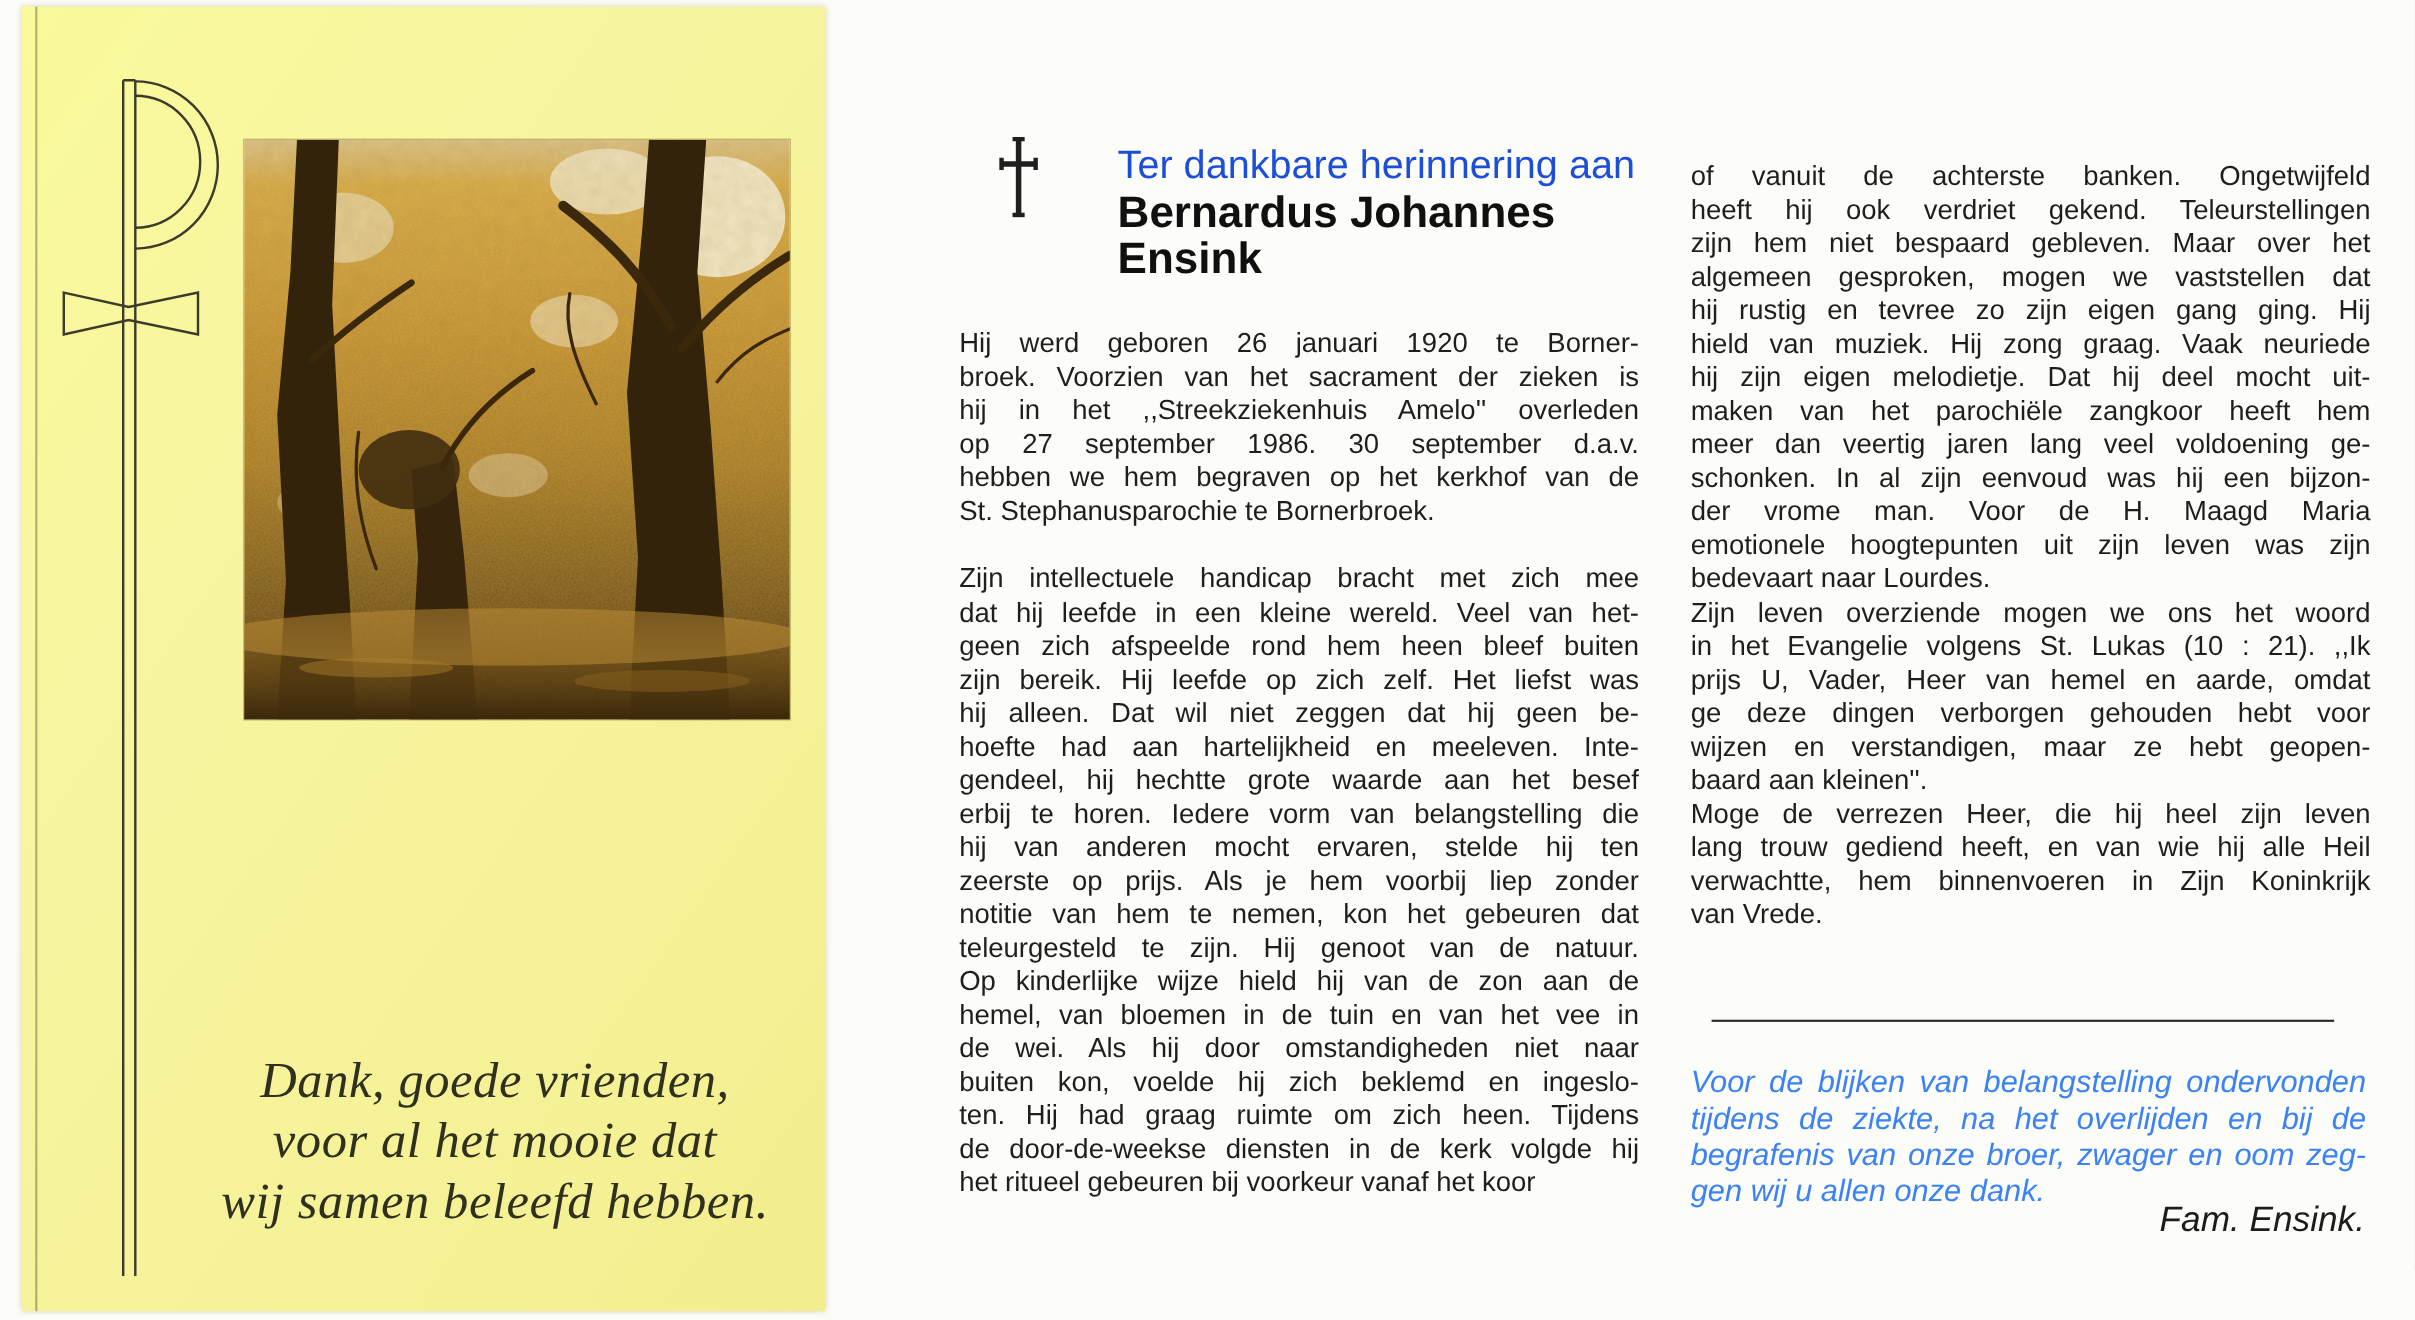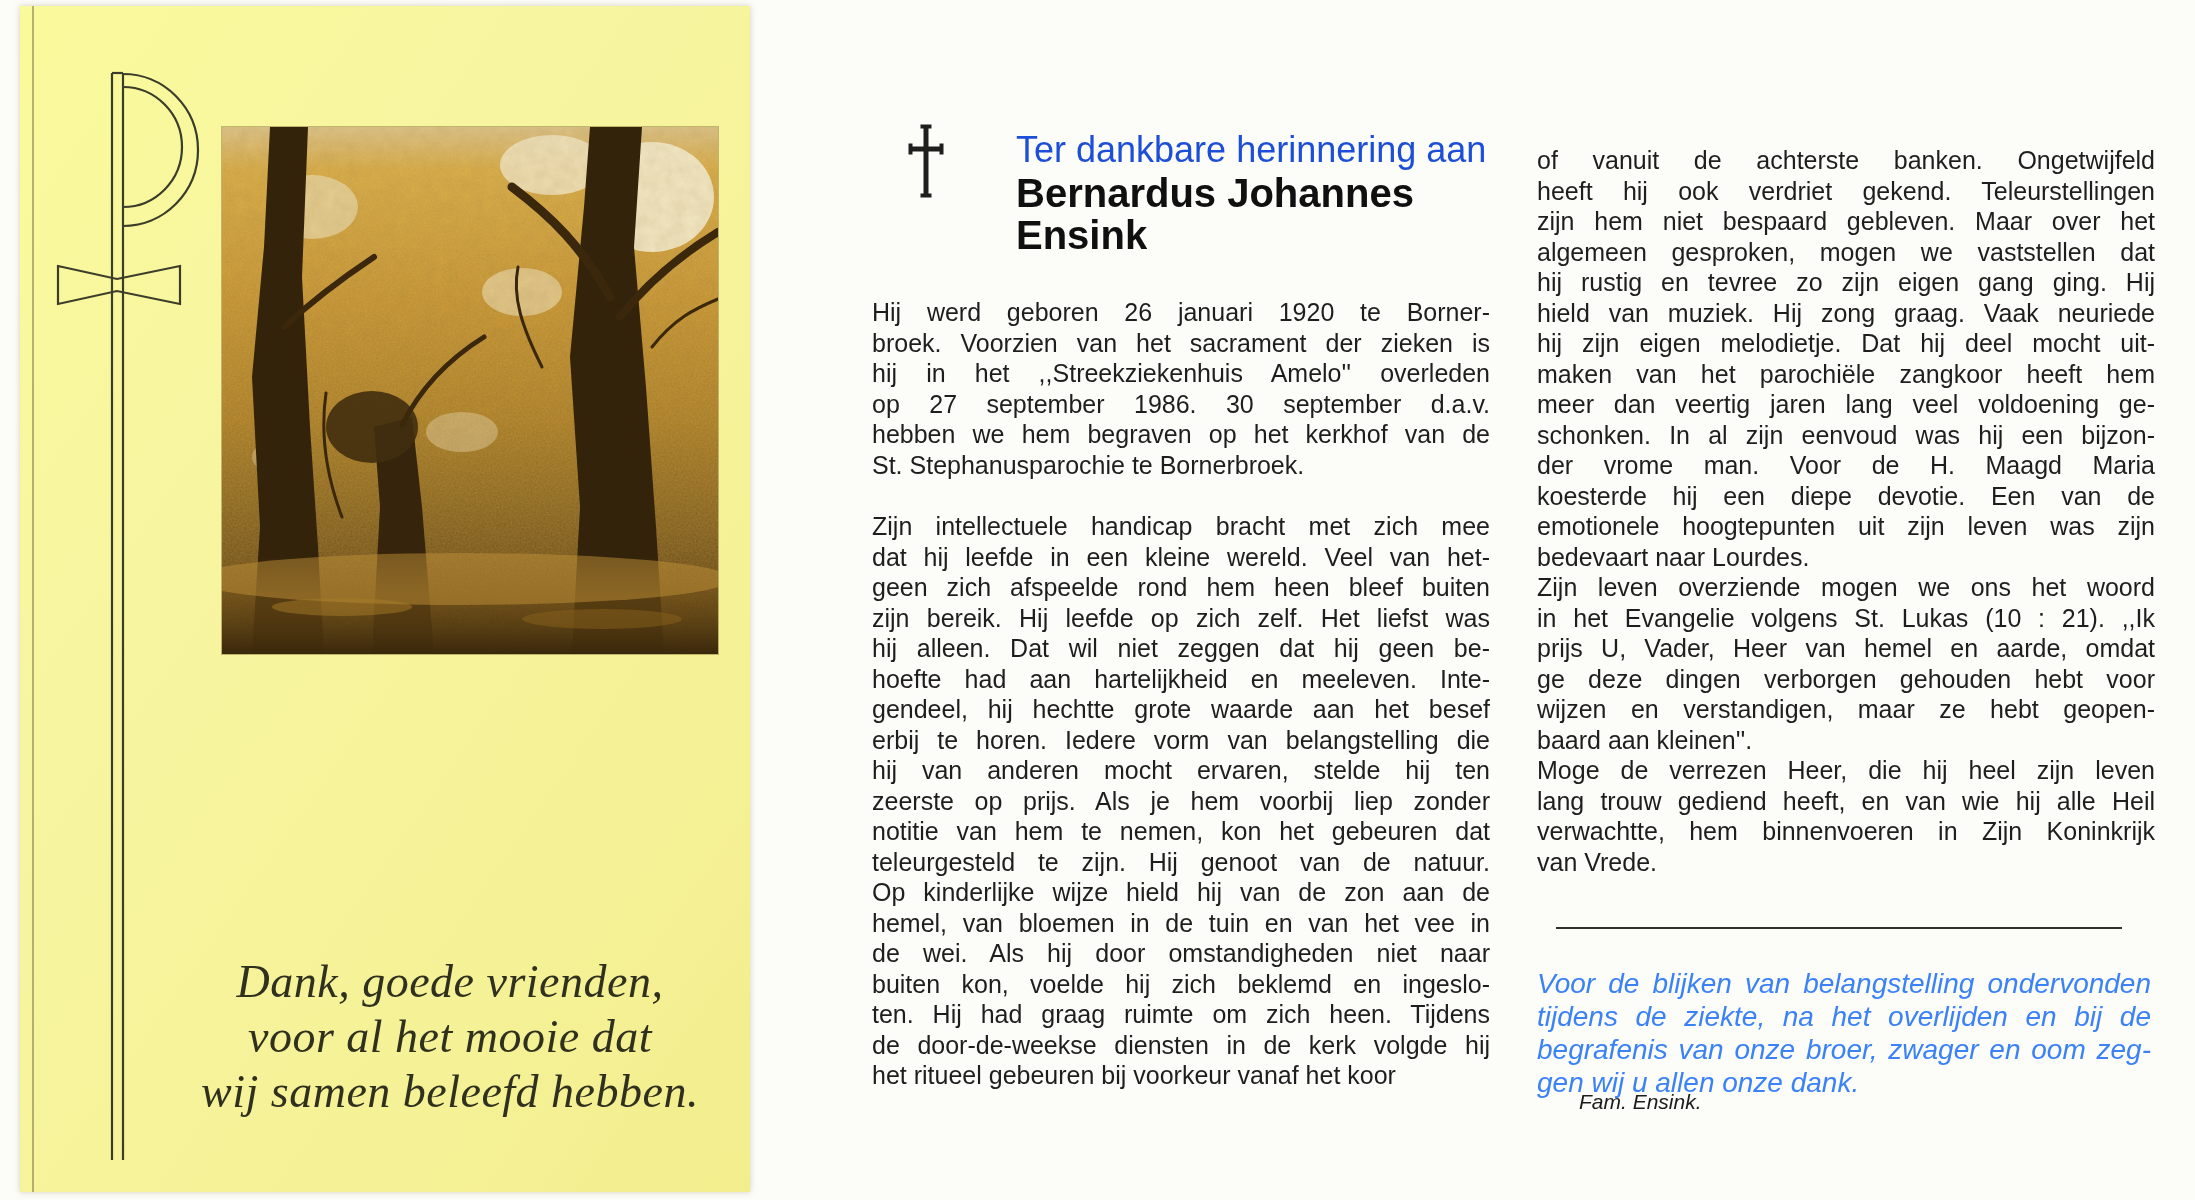--- a/index.html
+++ b/index.html
@@ -46,22 +46,22 @@
   #col2 .tblock + .tblock { margin-top:0; }
 
   .tline { text-align:justify; text-align-last:justify; white-space:normal; }
   .tline.tlast { text-align-last:left; }
 
   .rule { position:absolute; left:1556px; top:927px; width:566px; height:2px;
           background:#2f2f2d; }
 
   .ack { position:absolute; left:1537px; top:967px; width:614px;
          font-style:italic; font-size:28px; line-height:33px; color:#3b82f6; }
-  .sig { position:absolute; left:1579px; top:1090px; width:613px;
-         font-style:italic; font-size:21px; color:#1c1c1c; }
+  .sig { position:absolute; left:1537px; top:1090px; width:613px;
+         font-style:italic; font-size:32px; text-align:right; color:#1c1c1c; }
 </style>
 </head>
 <body>
 
 <div class="page">
 
   <div class="card">
 
     <svg class="chirho" width="200" height="1114" viewBox="0 0 200 1114">
       <g fill="none" stroke="#3c3c2b" stroke-width="2.2">
@@ -198,21 +198,20 @@
         <div class="tline">heeft hij ook verdriet gekend. Teleurstellingen</div>
         <div class="tline">zijn hem niet bespaard gebleven. Maar over het</div>
         <div class="tline">algemeen gesproken, mogen we vaststellen dat</div>
         <div class="tline">hij rustig en tevree zo zijn eigen gang ging. Hij</div>
         <div class="tline">hield van muziek. Hij zong graag. Vaak neuriede</div>
         <div class="tline">hij zijn eigen melodietje. Dat hij deel mocht uit-</div>
         <div class="tline">maken van het parochiële zangkoor heeft hem</div>
         <div class="tline">meer dan veertig jaren lang veel voldoening ge-</div>
         <div class="tline">schonken. In al zijn eenvoud was hij een bijzon-</div>
         <div class="tline">der vrome man. Voor de H. Maagd Maria</div>
-        <div class="tline">koesterde hij een diepe devotie. Een van de</div>
         <div class="tline">emotionele hoogtepunten uit zijn leven was zijn</div>
         <div class="tline tlast">bedevaart naar Lourdes.</div>
       </div>
       <div class="tblock">
         <div class="tline">Zijn leven overziende mogen we ons het woord</div>
         <div class="tline">in het Evangelie volgens St. Lukas (10 : 21). ,,Ik</div>
         <div class="tline">prijs U, Vader, Heer van hemel en aarde, omdat</div>
         <div class="tline">ge deze dingen verborgen gehouden hebt voor</div>
         <div class="tline">wijzen en verstandigen, maar ze hebt geopen-</div>
         <div class="tline tlast">baard aan kleinen''.</div>

